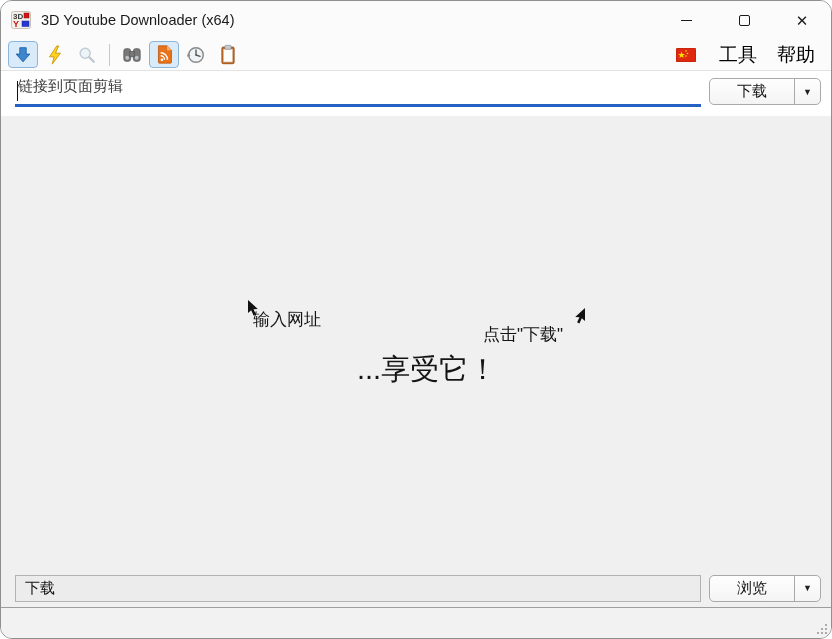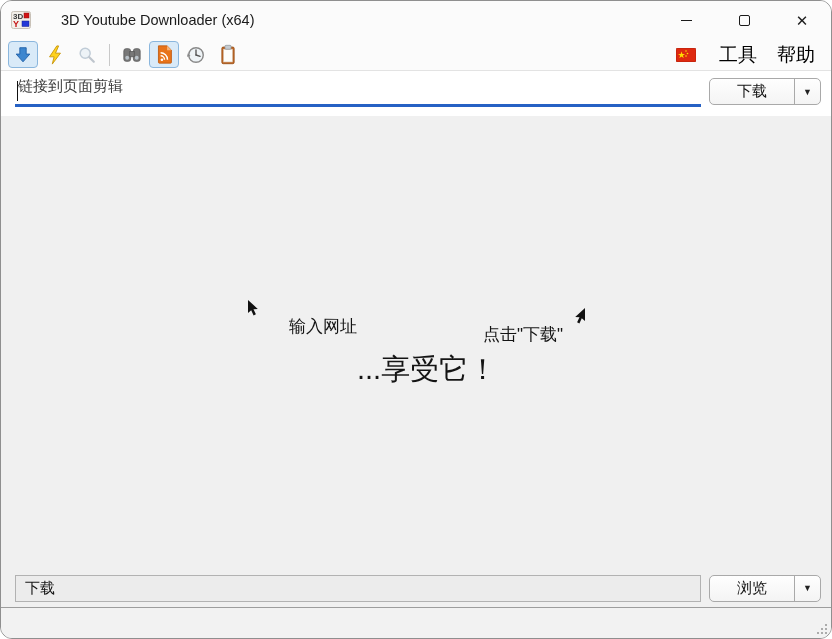--- a/index.html
+++ b/index.html
@@ -17,21 +17,21 @@
     display: flex; flex-direction: column;
     position: relative;
   }
   
   .titlebar {
     height: 38px; background: #fbfbfb;
     display: flex; align-items: center;
     padding-left: 10px; flex: 0 0 auto;
   }
   .app-icon { width: 20px; height: 18px; margin-right: 10px; flex: 0 0 auto; }
-  .title-text { font-size: 14.5px; color: #1a1a1a; margin-left: 20px; }
+  .title-text { font-size: 14.5px; color: #1a1a1a; }
   .win-controls { margin-left: auto; display: flex; height: 100%; }
   .win-btn {
     width: 58px; height: 100%;
     display: flex; align-items: center; justify-content: center;
     color: #1a1a1a; cursor: default;
   }
   .glyph-min { width: 11px; height: 1px; background: #1a1a1a; display: inline-block; }
   .glyph-max { width: 11px; height: 11px; border: 1.2px solid #1a1a1a; border-radius: 2px; display: inline-block; }
   .glyph-close { font-size: 15px; line-height: 1; }
   
@@ -84,21 +84,21 @@
     font-size: 15px; color: #111;
   }
   .split-arrow {
     width: 26px; border-left: 1px solid #a9a9a9;
     display: flex; align-items: center; justify-content: center;
     font-size: 9px; color: #222;
   }
   
   .main-area { flex: 1; background: #f0f0f0; position: relative; }
   .hint { position: absolute; color: #141414; white-space: nowrap; }
-  .hint-enter { left: 252px; top: 199px; font-size: 17px; margin-left: 36px; }
+  .hint-enter { left: 252px; top: 192px; font-size: 17px; }
   .hint-click { left: 482px; top: 207px; font-size: 17px; }
   .hint-enjoy { left: 356px; top: 234px; font-size: 29px; }
   .cursor-nw { position: absolute; left: 246px; top: 184px; }
   .cursor-ne { position: absolute; left: 573px; top: 192px; }
   
   .bottom-row {
     height: 38px; background: #f0f0f0;
     display: flex; align-items: center;
     padding: 0 10px 0 14px; flex: 0 0 auto;
   }

